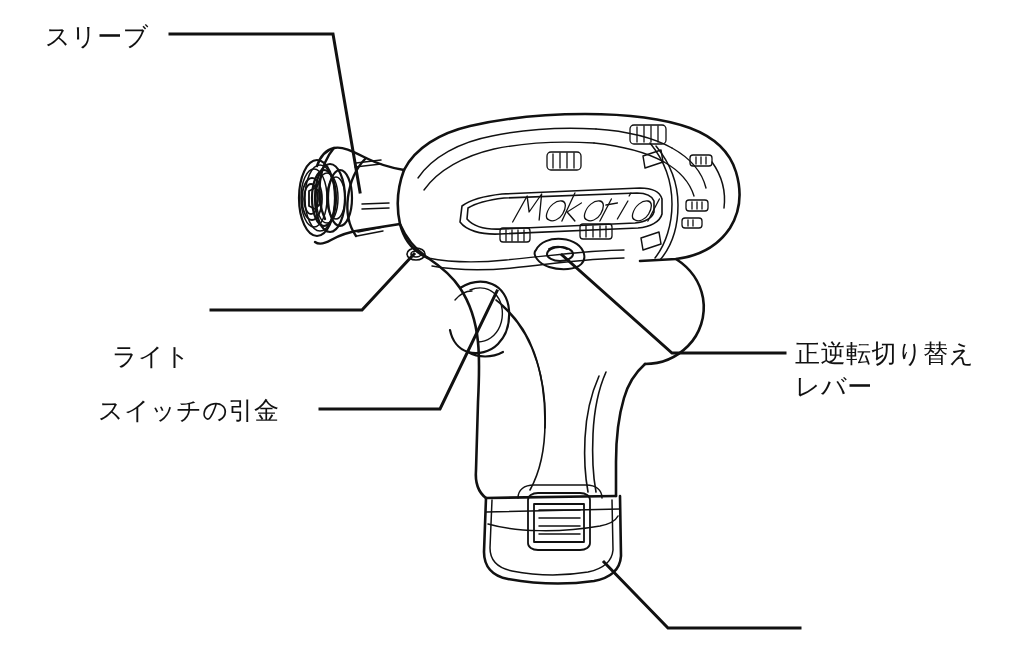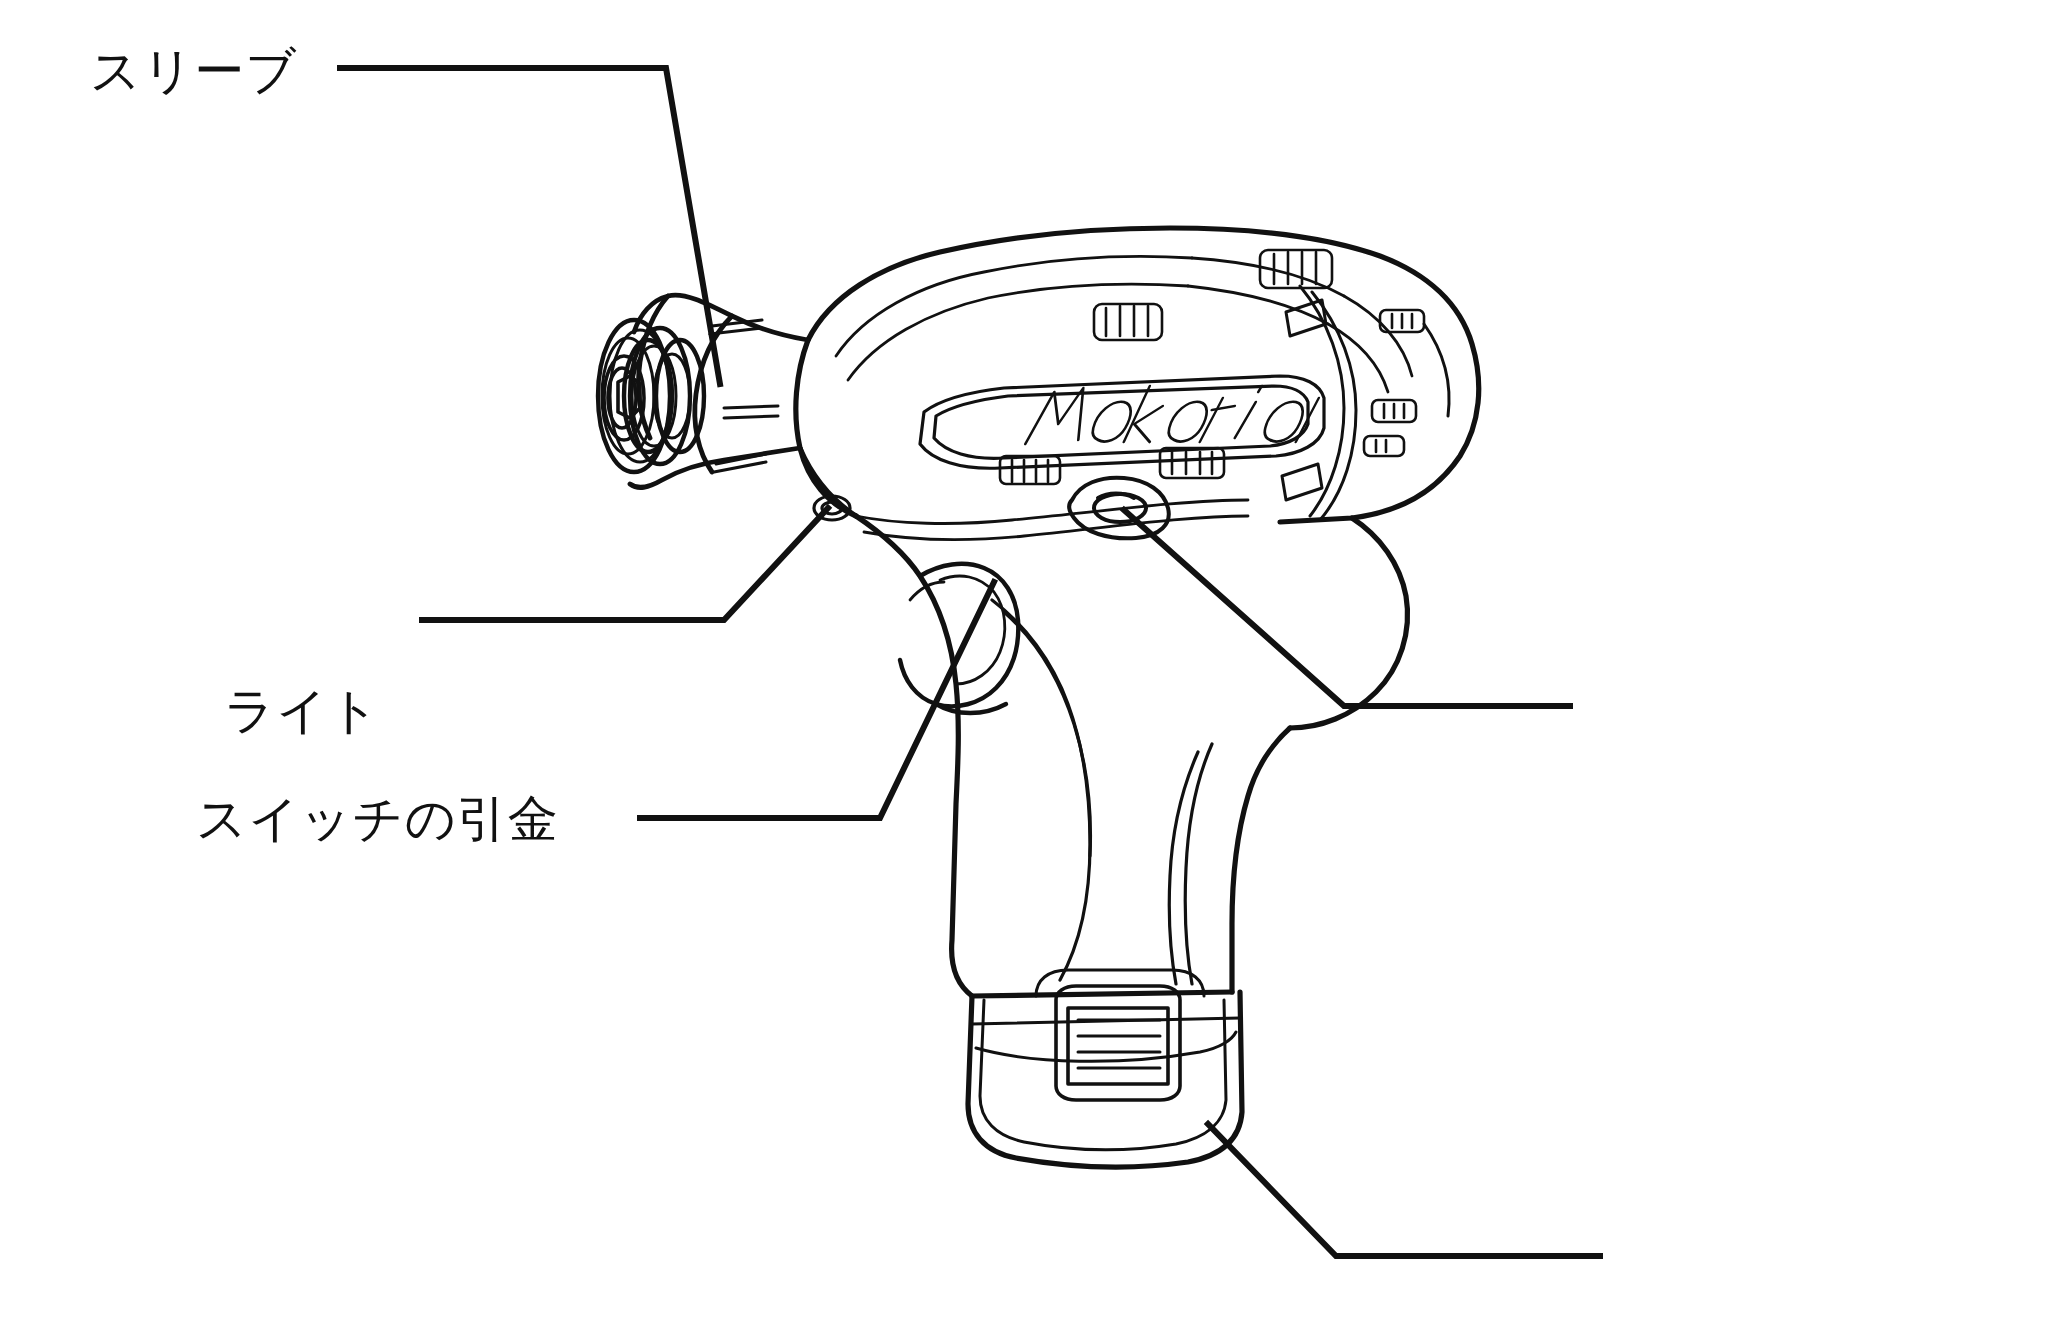--- a/index.html
+++ b/index.html
@@ -338,15 +338,17 @@
       <path d="M 800 628 L 668 628 L 604 562"></path>
     </g>
   </svg>
 
   <div class="callout-label" style="left:45px; top:20px;">スリーブ</div>
 
   <div class="callout-label" style="left:112px; top:296px;margin-top:44px;">ライト</div>
 
   <div class="callout-label" style="left:98px; top:394px;">スイッチの引金</div>
 
+  <div class="callout-label two-line" style="left:795px; top:337px;">正逆転切り替え
+レバー</div>
 
 
 </div>
 
 </body></html>

